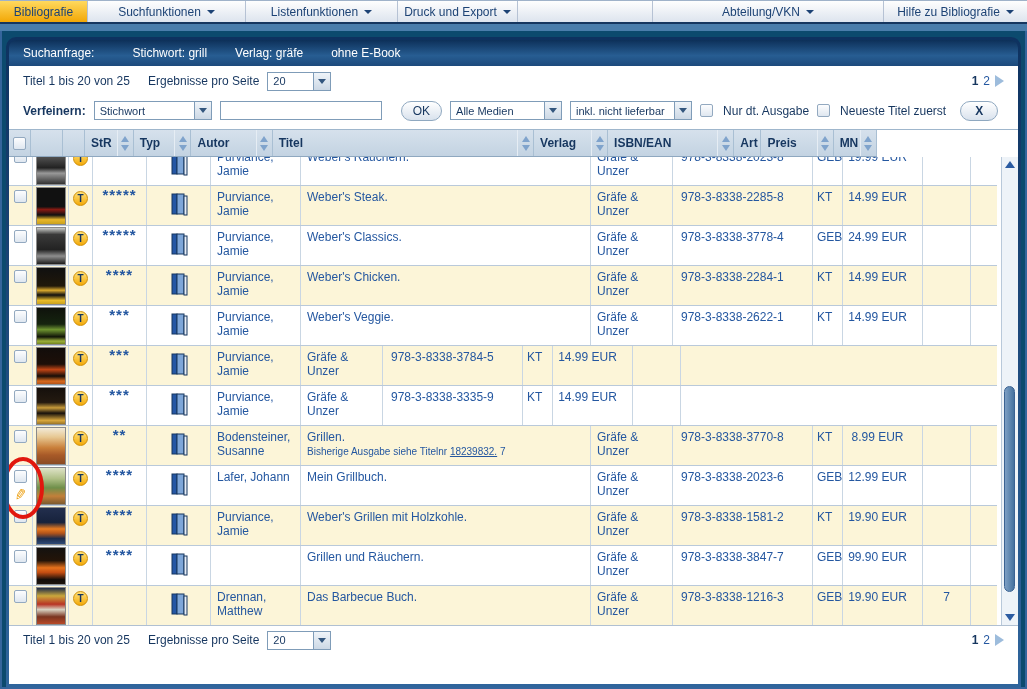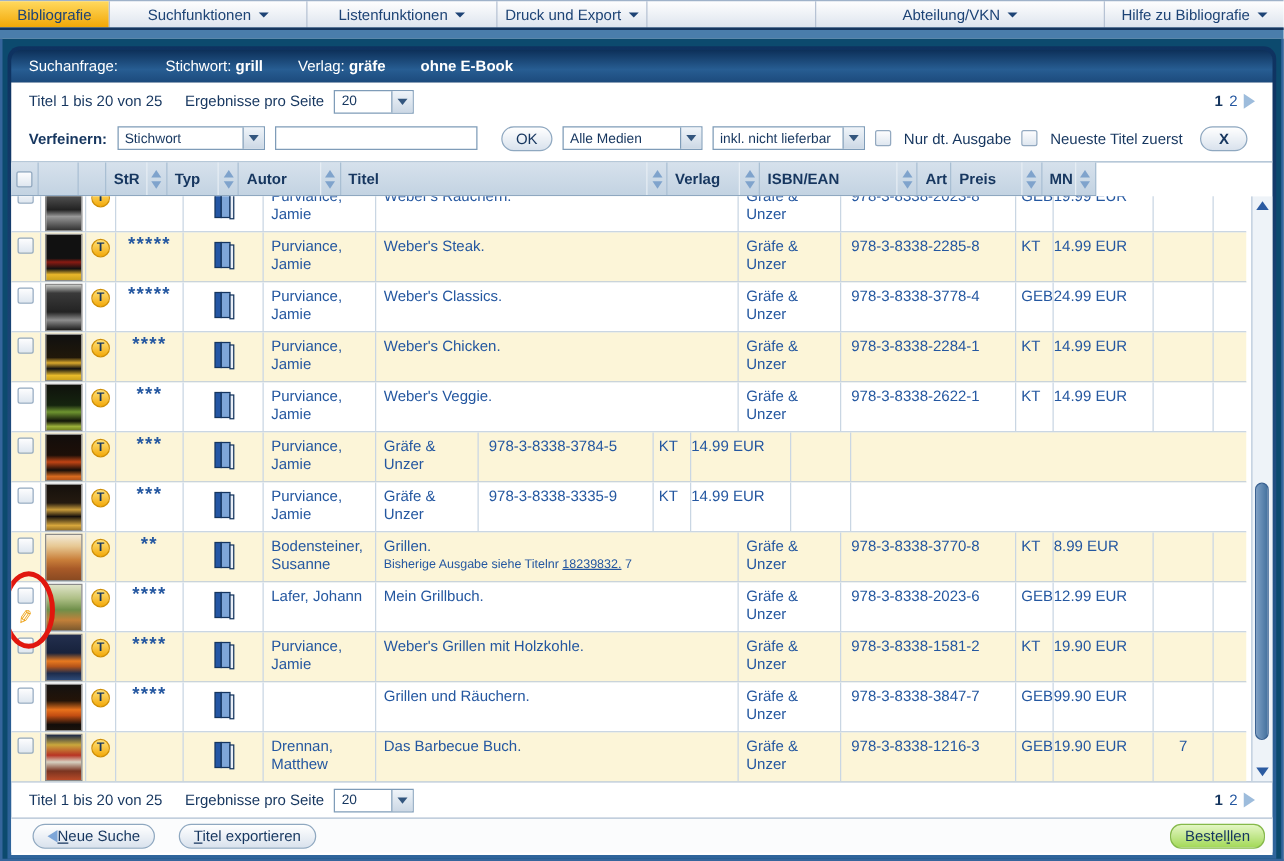--- a/index.html
+++ b/index.html
@@ -25,21 +25,21 @@
                background:#0c4a6e; padding:6px 4px 0 4px; }
 
   
   .app-frame { flex:1; background:linear-gradient(180deg,#0e3260,#2f659c);
                border-radius:10px 10px 0 0; padding:3px 3px 3px 3px; display:flex; flex-direction:column; }
   .summary-bar { height:26px; border-radius:8px 8px 0 0; display:flex; align-items:center;
                  background:linear-gradient(180deg,#0d3059 0%,#275d92 60%,#1c4a7c 100%);
                  color:#fff; padding-left:14px; }
   .summary-bar .lbl { margin-right:38px; }
   .pair { margin-right:28px; }
-  .pair b { font-weight:bold; }
+  .pair b { font-weight:normal; }
 
   .content { flex:1; background:#fff; display:flex; flex-direction:column; }
 
   
   .results-row { height:30px; display:flex; align-items:center; gap:8px; padding:0 14px;
                  color:#16365f; }
   .results-row .count { margin-right:10px; }
   .pagination { margin-left:auto; display:flex; align-items:center; gap:5px; }
   .pg-current { font-weight:bold; color:#16365f; }
   .pg-link { color:#2457a0; cursor:pointer; }
@@ -103,21 +103,21 @@
   .stars { font-weight:bold; letter-spacing:1px; font-size:15px; color:#2457a0; line-height:12px; }
   .col-typ { width:64px; display:flex; justify-content:center; padding-top:6px; }
   .col-autor { width:90px; padding:4px 3px 0 6px; line-height:14px; }
   .col-titel { width:290px; padding:4px 4px 0 6px; }
   .title-link { color:#2457a0; cursor:pointer; text-decoration:none; }
   .title-note { font-size:10px; margin-top:2px; color:#2457a0; }
   .note-link { text-decoration:underline; cursor:pointer; color:#2457a0; }
   .col-verlag { width:82px; padding:4px 2px 0 6px; }
   .col-isbn { width:140px; padding:4px 2px 0 8px; }
   .col-art { width:30px; padding:4px 0 0 4px; }
-  .col-preis { width:80px; padding:4px 10px 0 0; text-align:left; }
+  .col-preis { width:80px; padding:4px 10px 0 0; text-align:center; }
   .col-mn { width:48px; padding-top:4px; text-align:center; }
   .col-filler { flex:1; border-right:none; }
 
   .pencil { font-size:15px; color:#eda012; transform:scaleX(-1) rotate(10deg); line-height:13px; cursor:pointer; }
   .annotation { position:absolute; left:-7px; top:-9px; width:42px; height:62px;
                 border:4px solid #e1170e; border-radius:50%; pointer-events:none; z-index:6; }
 
   
   .scrollbar { position:absolute; top:0; right:0; bottom:0; width:17px; background:#eef3f8;
                border-left:1px solid #b9c9da; }
@@ -745,28 +745,16 @@
               <span class="sel-arr"></span>
             </span>
       </div>
       <div class="pagination">
         <span class="pg-current">1</span>
         <span class="pg-link">2</span>
         <span class="pg-next"></span>
       </div>
     </div>
 
-    <div class="footer-bar">
-      <button class="pill-btn">
-        <span class="prev-arrow"></span>
-        <span><span class="key">N</span><span>eue Suche</span></span>
-      </button>
-      <button class="pill-btn">
-        <span><span class="key">T</span><span>itel exportieren</span></span>
-      </button>
-      <button class="pill-btn order-btn">
-        <span><span>Bestel</span><span class="key">l</span><span>len</span></span>
-      </button>
-    </div>
 
   </div>
 </div>
 </div>
 
 </body></html>

